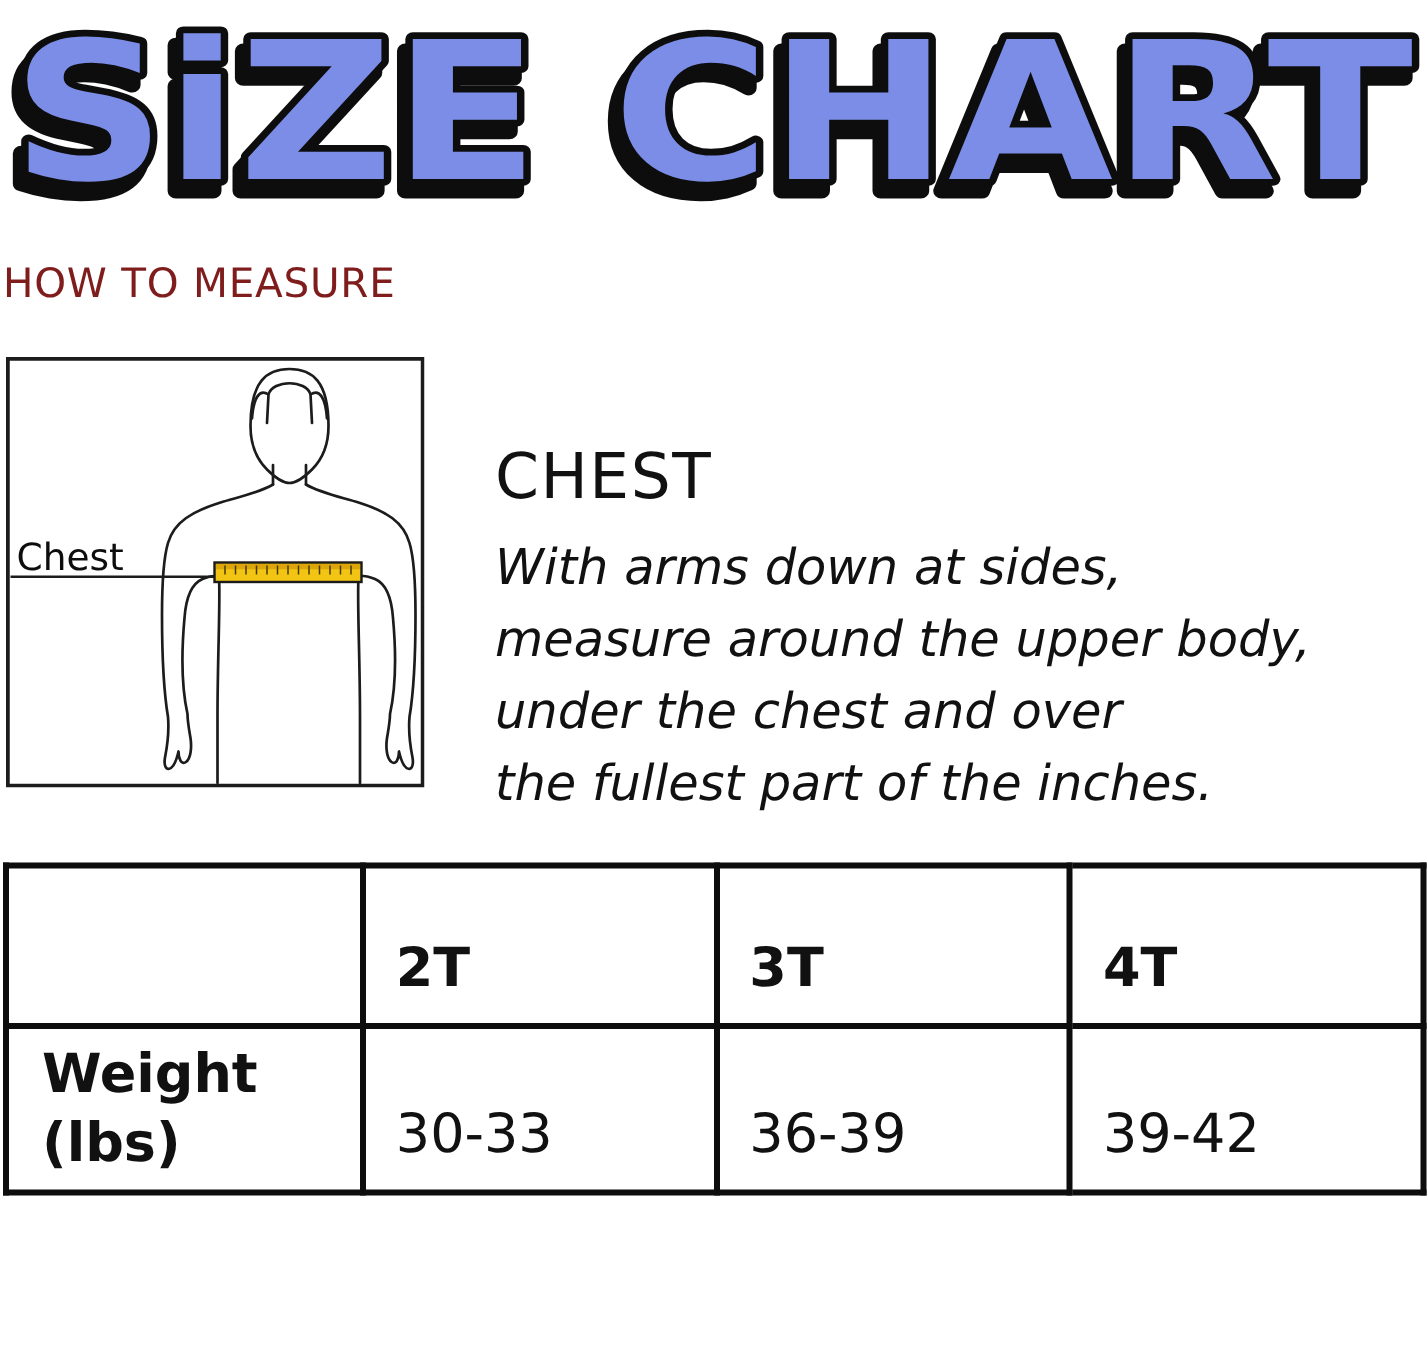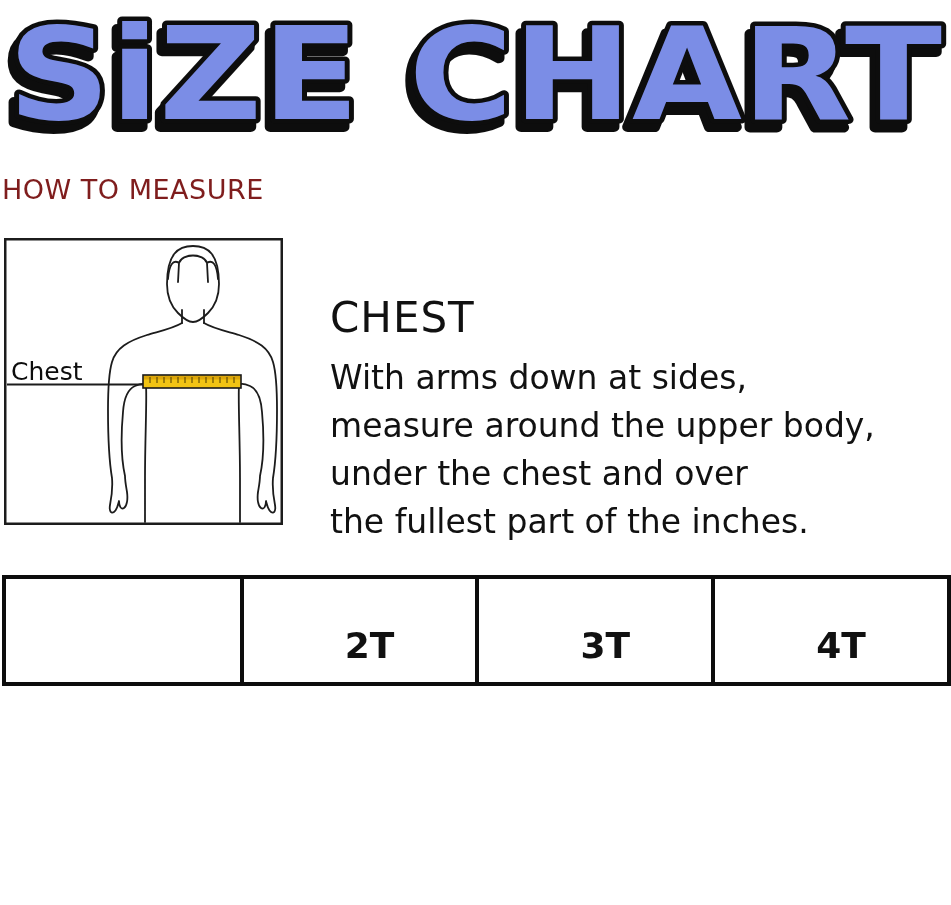--- a/index.html
+++ b/index.html
@@ -54,28 +54,28 @@
   .figure-box svg { display: block; width: 279px; height: 287px; }
   .fig-line { fill: none; stroke: #1c1c1c; stroke-width: 1.8; stroke-linecap: round; stroke-linejoin: round; }
   .chest-label-text {
     font-family: "DejaVu Sans", sans-serif;
     font-size: 25px; font-weight: 500; fill: #0d0d0d;
   }
 
   
   .chest-block { position: absolute; left: 330px; top: 293px; width: 621px; }
   .chest-heading { font-size: 42px; font-weight: 400; letter-spacing: 1px; margin-bottom: 12px; }
-  .chest-line { font-size: 33px; font-weight: 400; line-height: 48px; white-space: nowrap; }
+  .chest-line { font-size: 33px; font-weight: 400; line-height: 48px; white-space: nowrap; font-style: italic; }
 
   
   .size-table-wrap { position: absolute; left: 2px; top: 575px; }
   table.size-table { border-collapse: collapse; table-layout: fixed; }
   table.size-table th, table.size-table td {
     border: 4px solid #0d0d0d;
-    text-align: center;
+    text-align: left;
     background: #fff;
   }
   td.corner-cell { border: none; background: transparent; }
   tr.header-row { height: 107px; }
   tr.data-row-1 { height: 111px; }
   tr.data-row-2 { height: 110px; }
   .col-label { width: 238px; }
   .col-size  { width: 236px; }
   th.size-header {
     vertical-align: bottom;
@@ -154,15 +154,24 @@
 
 <div class="size-table-wrap">
   <table class="size-table">
     <tbody>
         <tr class="header-row">
       <td class="corner-cell col-label"></td>
       <th class="size-header col-size">2T</th>
       <th class="size-header col-size">3T</th>
       <th class="size-header col-size">4T</th>
     </tr>
+    <tr class="data-row-1">
+      <th class="row-label">
+        <div>Weight</div>
+        <div>(lbs)</div>
+      </th>
+      <td class="value-cell">30-33</td>
+      <td class="value-cell">36-39</td>
+      <td class="value-cell">39-42</td>
+    </tr>
   </tbody>
     </table>
 </div>
 
 </body></html>

